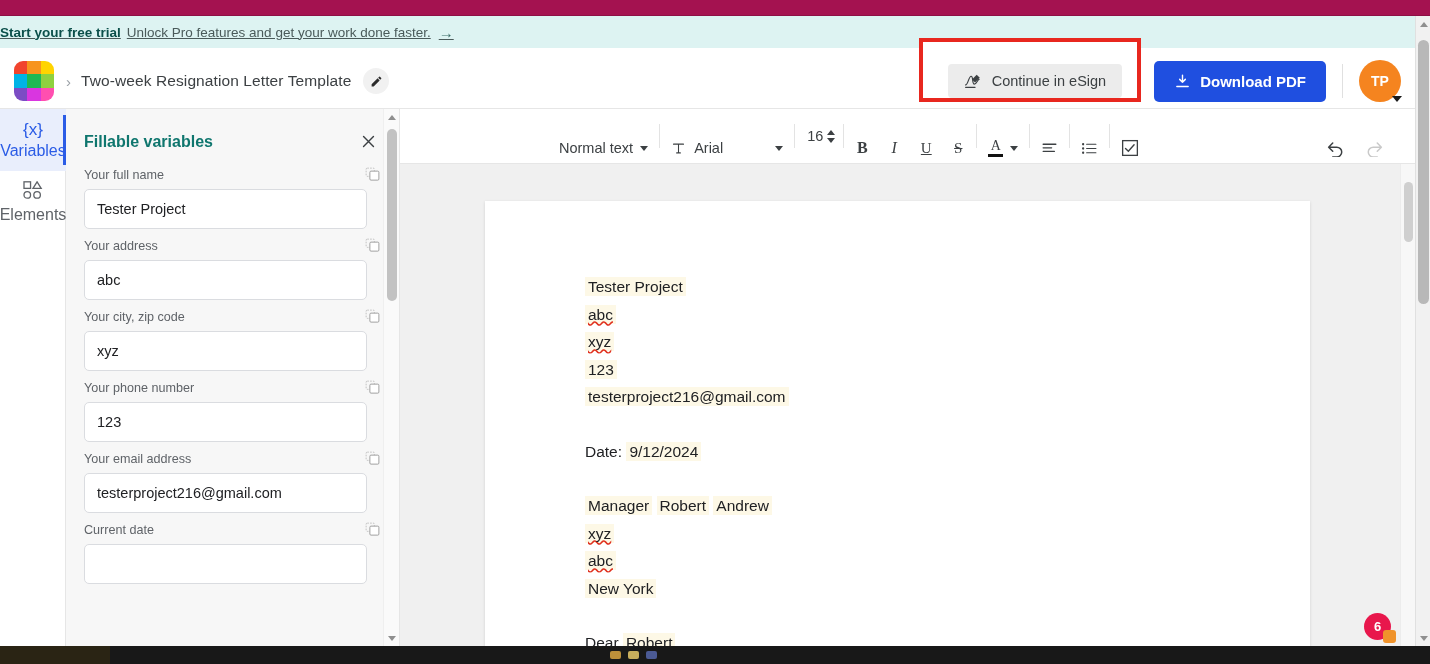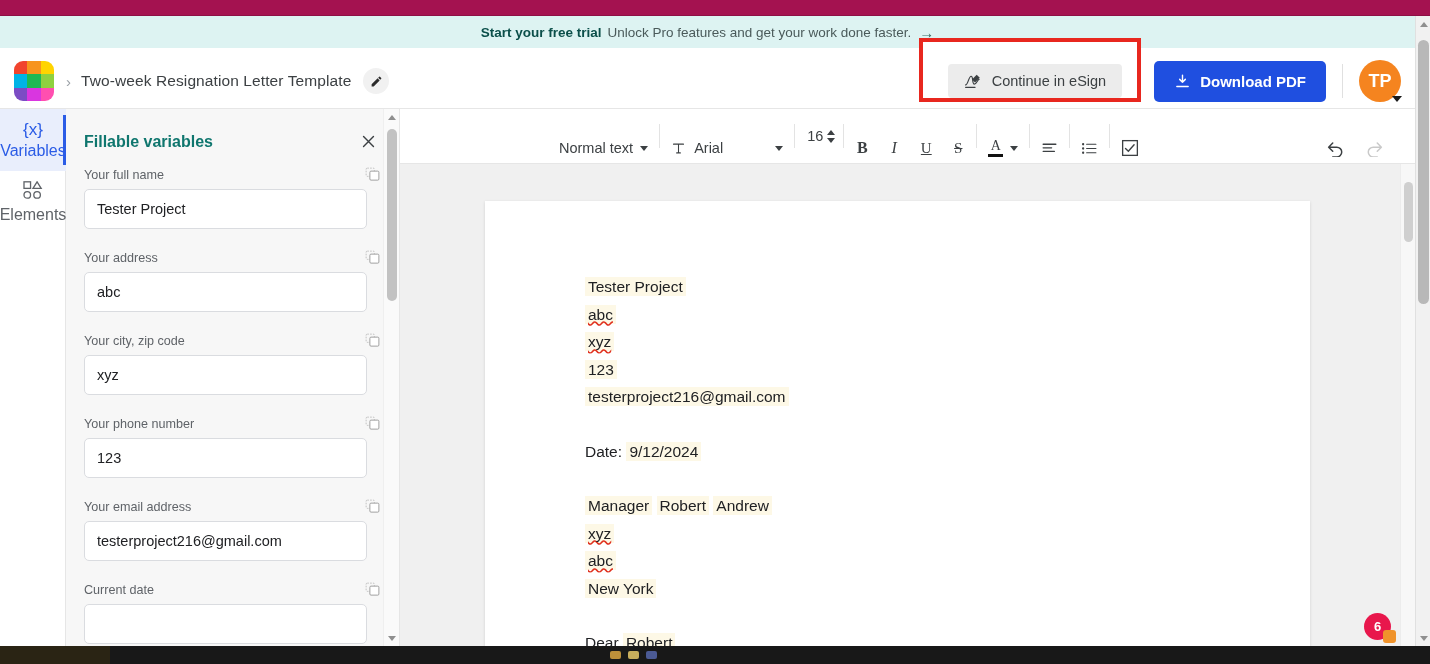--- a/index.html
+++ b/index.html
@@ -15,22 +15,22 @@
   .chrome-top {
     position: absolute; left: 0; top: 0; width: 1430px; height: 16px;
     background: #a41250;
     border-bottom: 1px solid #8d0f45;
   }
 
   
   .promo {
     position: absolute; left: 0; top: 16px; width: 1415px; height: 32px;
     background: #ddf3f2;
-    display: flex; align-items: center; justify-content: center;
-    font-size: 13.5px; color: #4a5a5a;
+    display: flex; align-items: center; 
+    font-size: 13.5px; color: #4a5a5a; text-decoration: underline;
   }
   .promo b { color: #0b4f4a; font-weight: 700; margin-right: 6px; font-size: 13.5px; }
   .promo .arrow { margin-left: 8px; font-size: 15px; color: #3a6b66; }
 
   
   .appbar {
     position: absolute; left: 0; top: 54px; width: 1415px; height: 55px;
     background: #ffffff; border-bottom: 1px solid #e6e6e6;
     display: flex; align-items: center; padding: 0 14px;
   }
@@ -64,21 +64,21 @@
   .btn-download {
     display: flex; align-items: center; gap: 9px;
     height: 41px; padding: 0 20px; background: #1f4fe0; border: none;
     border-radius: 5px; color: #fff; font-size: 15px; font-weight: 700; cursor: pointer;
     font-family: "Liberation Sans", sans-serif;
   }
   .avatar-div { width: 1px; height: 34px; background: #e0e0e0; margin: 0 16px; }
   .avatar-wrap { position: relative; width: 42px; height: 42px; }
   .avatar {
     width: 42px; height: 42px; border-radius: 50%; background: #f5841f;
-    color: #fff; font-size: 18px; font-weight: 700;
+    color: #fff; font-size: 14px; font-weight: 700;
     display: flex; align-items: center; justify-content: center; cursor: pointer;
   }
   .avatar-caret {
     position: absolute; right: -1px; bottom: 0px; width: 0; height: 0;
     border-left: 5px solid transparent; border-right: 5px solid transparent;
     border-top: 6px solid #1a1a1a;
   }
 
   
   .rail {
@@ -102,21 +102,21 @@
     position: absolute; left: 66px; top: 109px; width: 334px; bottom: 18px;
     background: #f7f7f7; border-right: 1px solid #e6e6e6; overflow: hidden;
   }
   .panel-head {
     display: flex; align-items: center; justify-content: space-between;
     padding: 22px 20px 14px 18px;
   }
   .panel-title { font-size: 16px; font-weight: 700; color: #0f766e; }
   .panel-close { background: none; border: none; cursor: pointer; padding: 2px; line-height: 0; }
   .fields { padding: 0 18px 20px 18px; }
-  .field { margin-bottom: 20px; }
+  .field { margin-bottom: 8px; }
   .field-head { display: flex; align-items: center; justify-content: space-between; margin-bottom: 6px; }
   .field-label { font-size: 12.6px; color: #5f6368; }
   .copy-btn { background: none; border: none; cursor: pointer; line-height: 0; padding: 1px; }
   .field-input {
     width: 283px; height: 40px; border: 1px solid #dadce0; border-radius: 5px;
     background: #fff; padding: 0 12px; font-size: 14.5px; color: #202124;
     font-family: "Liberation Sans", sans-serif; outline: none;
   }
   
   .panel-sb {

